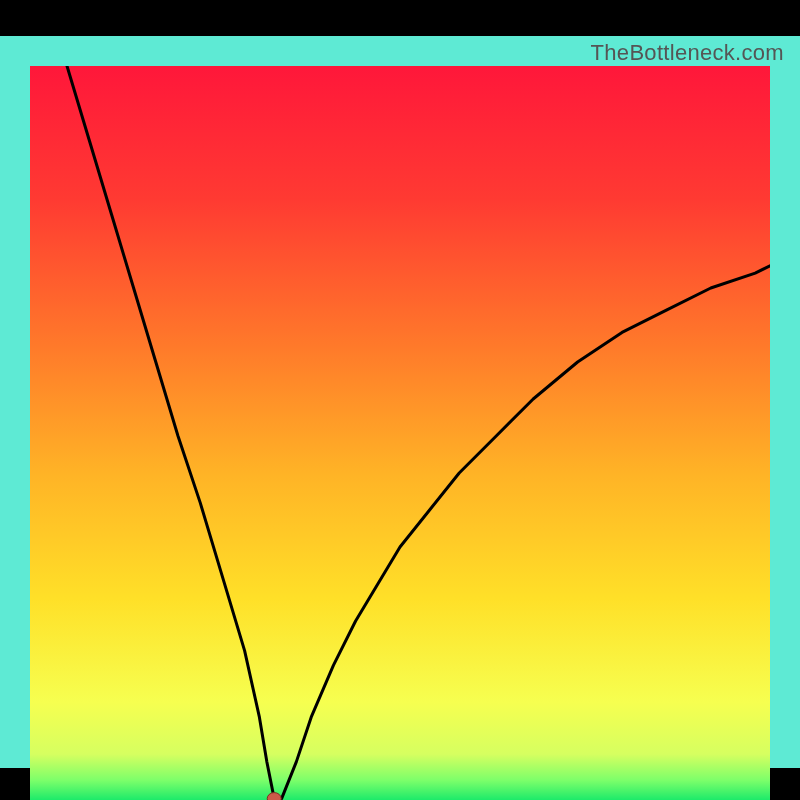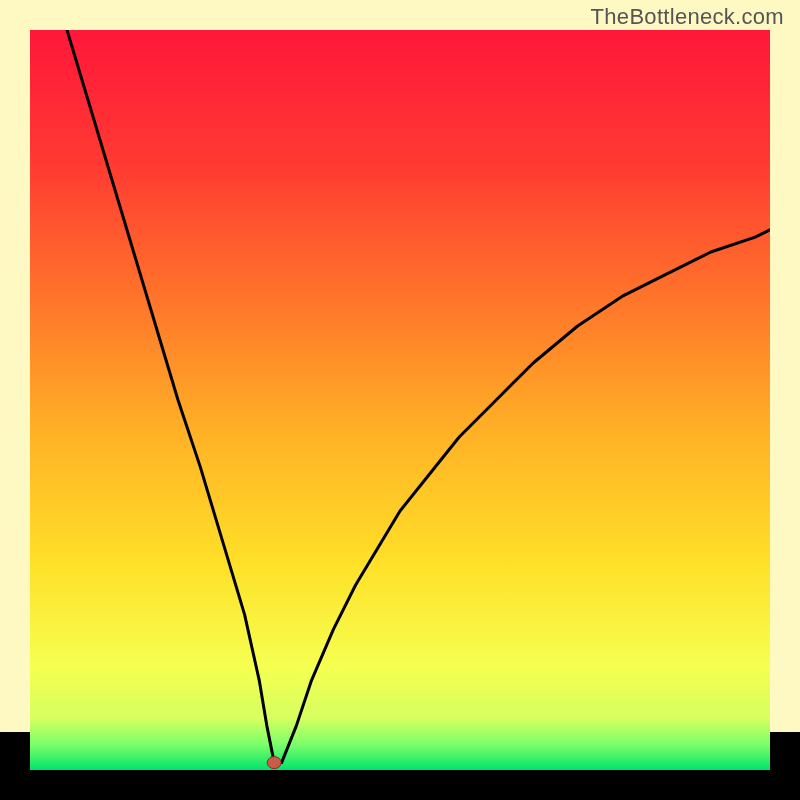--- a/index.html
+++ b/index.html
@@ -8,21 +8,22 @@
     width: 800px;
     height: 800px;
     background: #000;
     font-family: Arial, Helvetica, sans-serif;
     overflow: hidden;
   }
   .frame {
     position: relative;
     width: 800px;
     height: 732px;
-    background: #fef9c3;
+    background: #5eead4;
+    margin-top: 36px;
   }
   .watermark {
     position: absolute;
     top: 4px;
     right: 16px;
     color: #555;
     font-size: 22px;
     font-weight: 500;
     letter-spacing: 0.3px;
     user-select: none;

